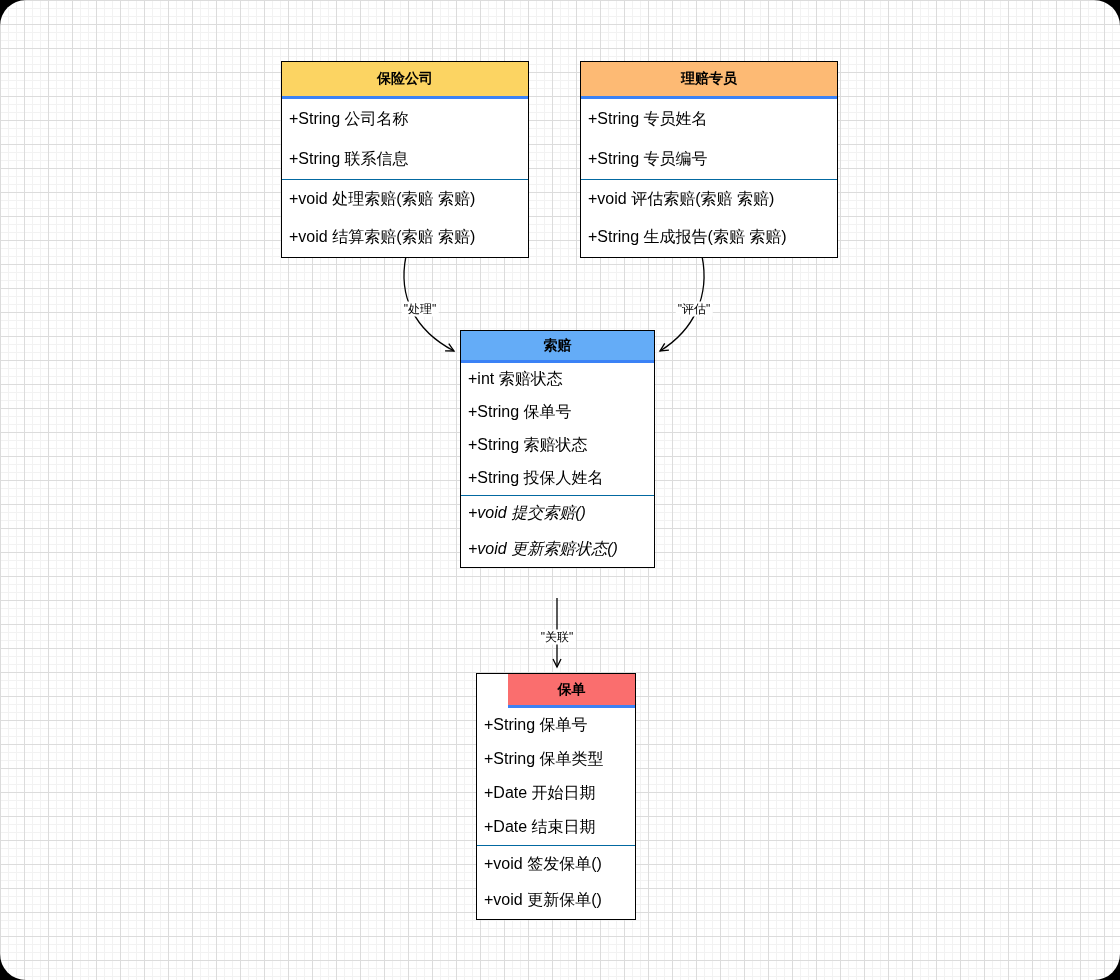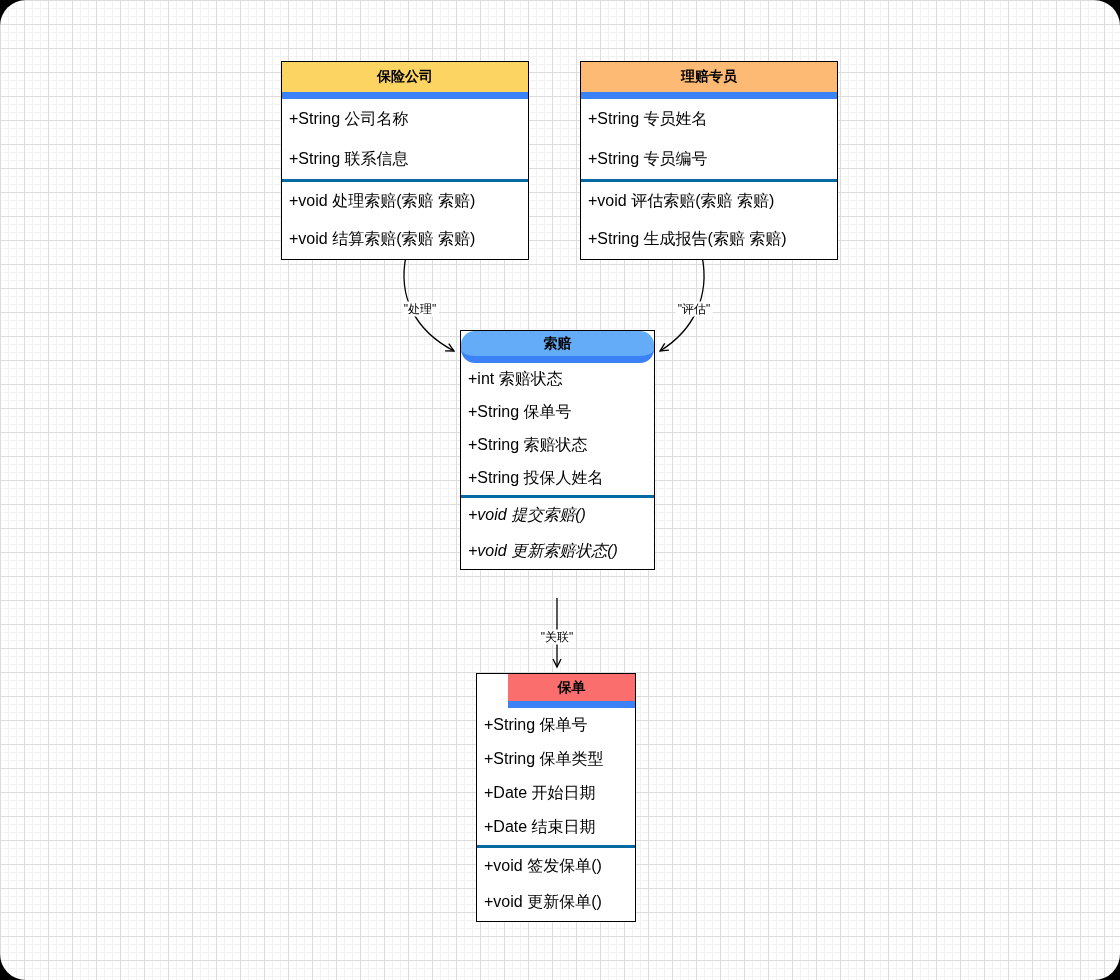--- a/index.html
+++ b/index.html
@@ -24,29 +24,29 @@
   }
   .uml-class {
     position: absolute;
     box-sizing: border-box;
     border: 1px solid #000;
     background: #fff;
     color: #000;
   }
   .uml-header {
     box-sizing: border-box;
-    border-bottom: 7px solid #3b82f6;
+    border-bottom: 3px solid #3b82f6;
     font-weight: bold;
     font-size: 14px;
     text-align: center;
     display: flex;
     align-items: center;
     justify-content: center;
   }
-  .uml-methods { border-top: 3px solid #0369a1; }
+  .uml-methods { border-top: 1px solid #0369a1; }
   .uml-row {
     display: flex;
     align-items: center;
     padding-left: 7px;
     font-size: 16px;
     white-space: nowrap;
     overflow: hidden;
   }
   
   .box-a .uml-header, .box-b .uml-header { height: 37px; }
@@ -115,21 +115,21 @@
       <div class="uml-row">+String 专员姓名</div>
       <div class="uml-row">+String 专员编号</div>
     </div>
     <div class="uml-methods">
       <div class="uml-row">+void 评估索赔(索赔 索赔)</div>
       <div class="uml-row">+String 生成报告(索赔 索赔)</div>
     </div>
   </div>
 
   <div class="uml-class box-c" style="left:460px; top:330px; width:195px;">
-    <div class="uml-header" style="background-color: rgb(100, 172, 247); border-radius: 14px;">索赔</div>
+    <div class="uml-header" style="background-color: rgb(100, 172, 247);">索赔</div>
     <div class="uml-attrs">
       <div class="uml-row">+int 索赔状态</div>
       <div class="uml-row">+String 保单号</div>
       <div class="uml-row">+String 索赔状态</div>
       <div class="uml-row">+String 投保人姓名</div>
     </div>
     <div class="uml-methods">
       <div class="uml-row">+void 提交索赔()</div>
       <div class="uml-row">+void 更新索赔状态()</div>
     </div>

